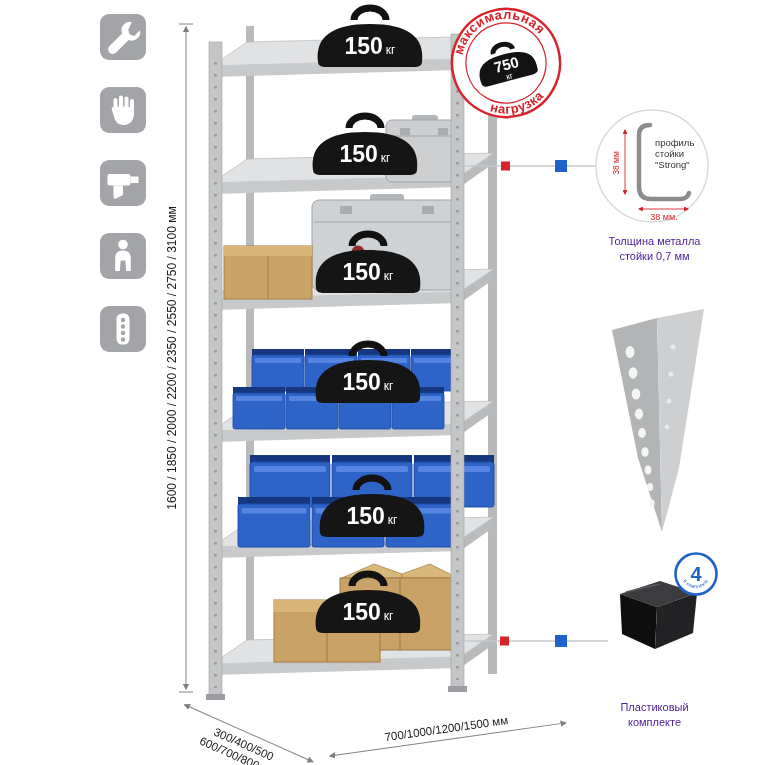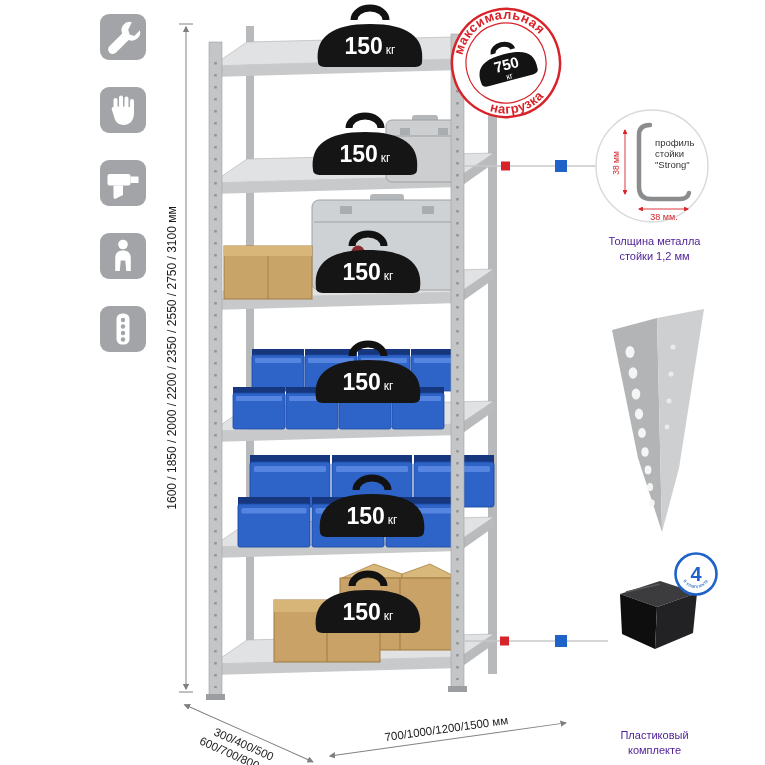--- a/index.html
+++ b/index.html
@@ -12,21 +12,21 @@
   }
   svg text { font-family:"Liberation Sans", sans-serif; }
   .stage { position:absolute; left:0; top:0; width:765px; height:765px; }
   .icon-col { position:absolute; left:100px; top:14px; display:flex; flex-direction:column; gap:27px; z-index:3; }
   .tool-icon {
     width:46px; height:46px; background:#a2a4a7; border-radius:9px;
     display:flex; align-items:center; justify-content:center;
   }
   .caption { position:absolute; text-align:center; font-size:11px; line-height:1.35; color:#4c1d95; z-index:3; }
   #cap-profile { left:572px; top:234px; width:165px; }
-  #cap-foot   { left:572px; top:700px; width:165px;margin-top:28px; }
+  #cap-foot   { left:572px; top:700px; width:165px; }
   .caption span { display:block; }
 </style>
 </head>
 <body>
 
 <div class="icon-col">
   <div class="tool-icon">
     <svg width="44" height="44" viewBox="0 0 44 44">
       <path fill="#ffffff" d="M30.8 7.2a8.2 8.2 0 0 0-9.6 11.2L8.6 31a4.6 4.6 0 1 0 6.5 6.5l12.6-12.6a8.2 8.2 0 0 0 11.2-9.6l-5.6 5.6-4.6-1.5-1.5-4.6z"></path>
     </svg>
@@ -307,18 +307,18 @@
   </g>
 
   <g transform="translate(330,756) rotate(-8)">
     <line x1="0" y1="0" x2="238" y2="0" stroke="#808285" stroke-width="1" marker-start="url(#arrG)" marker-end="url(#arrG)"></line>
     <text x="119" y="-7" text-anchor="middle" font-size="11.5" fill="#1a1a1a">700/1000/1200/1500 мм</text>
   </g>
 </svg>
 
 <div class="caption" id="cap-profile">
   <span>Толщина металла</span>
-  <span>стойки 1,2 мм</span>
+  <span>стойки 0,7 мм</span>
 </div>
 <div class="caption" id="cap-foot">
   <span>Пластиковый</span>
   <span>комплекте</span>
 </div>
 
 </body></html>

